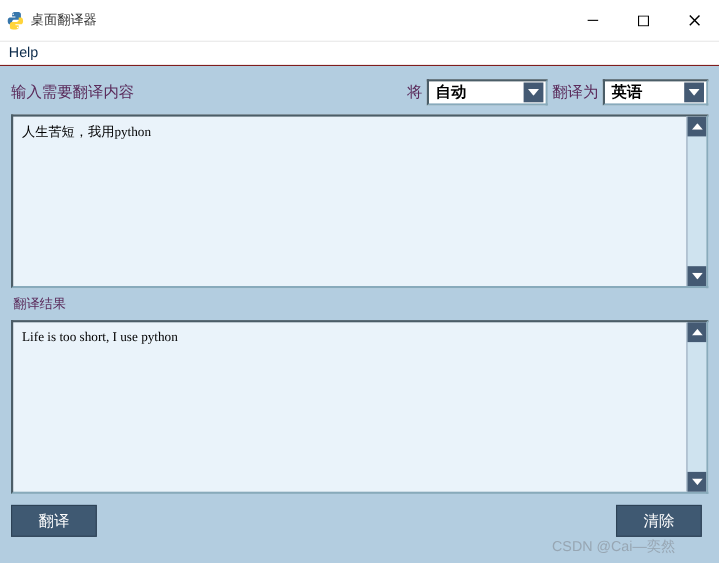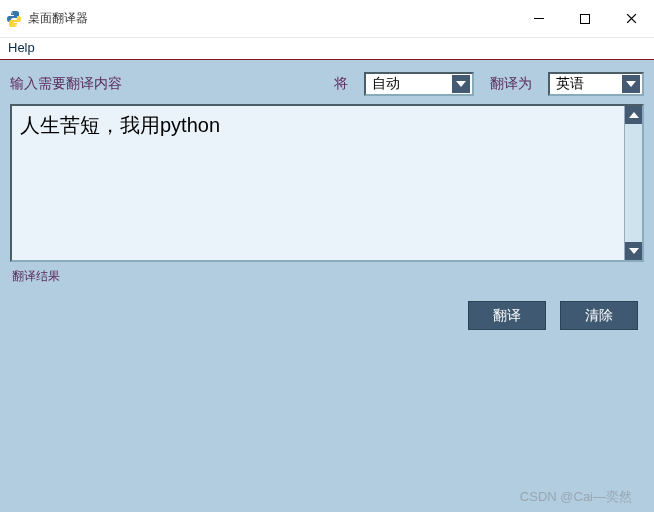--- a/index.html
+++ b/index.html
@@ -56,38 +56,39 @@
     .client {
       background: #b3cde0;
       height: calc(512px - 30px - 22px);
       padding: 10px 10px 0 10px;
       display: flex;
       flex-direction: column;
     }
     .top-row {
       display: flex;
       align-items: center;
-      gap: 16px;
+      gap: 4px;
       height: 28px;
       margin-bottom: 6px;
     }
     .label-dark {
       color: #5a2a5a;
       font-size: 14px;
     }
     .flex-spacer { flex: 1; }
     .dropdown {
       background: #fff;
       border: 2px inset #8ab;
       height: 24px;
       display: flex;
       align-items: center;
       padding: 0 2px 0 6px;
       font-size: 14px;
       color: #000;
+      font-weight: bold;
     }
     .dd1 { width: 110px; }
     .dd2 { width: 96px; }
     .dd-text { flex: 1; }
     .dd-arrow {
       width: 18px;
       height: 18px;
       background: #445a73;
       display: flex;
       align-items: center;
@@ -103,22 +104,22 @@
       position: relative;
       background: #eaf3fa;
       border: 2px inset #8ab;
       display: flex;
     }
     .ta1 { height: 158px; }
     .ta2 { height: 158px; }
     .textarea {
       flex: 1;
       padding: 6px 8px;
-      font-family: Liberation Sans, sans-serif;
-      font-size: 20px;
+      font-family: Liberation Serif, serif;
+      font-size: 12px;
       color: #000;
       white-space: pre-wrap;
       overflow: hidden;
     }
     .scrollbar {
       width: 18px;
       background: #cfe3ef;
       border-left: 1px solid #9ab;
       display: flex;
       flex-direction: column;
@@ -128,40 +129,40 @@
       width: 100%;
       height: 18px;
       background: #445a73;
       display: flex;
       align-items: center;
       justify-content: center;
     }
     .sb-btn svg { fill: #fff; }
     .button-row {
       display: flex;
-      justify-content: flex-end;
+      justify-content: space-between;
       gap: 14px;
       margin-top: 10px;
       padding-right: 6px;
     }
     .btn {
       width: 78px;
       height: 29px;
       background: #3f5972;
       color: #fff;
       font-size: 14px;
       display: flex;
       align-items: center;
       justify-content: center;
       border: 1px solid #2d4256;
     }
     .watermark {
       position: absolute;
       bottom: 6px;
-      right: 22px;
+      right: 40px;
       color: rgba(140,150,160,0.7);
       font-size: 13px;
       pointer-events: none;
     }
   </style>
 </head>
 <body>
 
 <div class="titlebar">
   <span class="icon">
@@ -232,20 +233,35 @@
       <div class="sb-btn">
         <svg width="10" height="6" viewBox="0 0 10 6">
             <path d="M0 0h10L5 6z"></path>
           </svg>
       </div>
     </div>
   </div>
 
   <div class="section-label">翻译结果</div>
 
+  <div class="textarea-wrap ta2">
+    <div class="textarea">Life is too short, I use python</div>
+    <div class="scrollbar">
+      <div class="sb-btn">
+        <svg width="10" height="6" viewBox="0 0 10 6">
+            <path d="M0 6h10L5 0z"></path>
+          </svg>
+      </div>
+      <div class="sb-btn">
+        <svg width="10" height="6" viewBox="0 0 10 6">
+            <path d="M0 0h10L5 6z"></path>
+          </svg>
+      </div>
+    </div>
+  </div>
 
   <div class="button-row">
     <div class="btn">翻译</div>
     <div class="btn">清除</div>
   </div>
 
 </div>
 
 <div class="watermark">CSDN @Cai—奕然</div>
 

